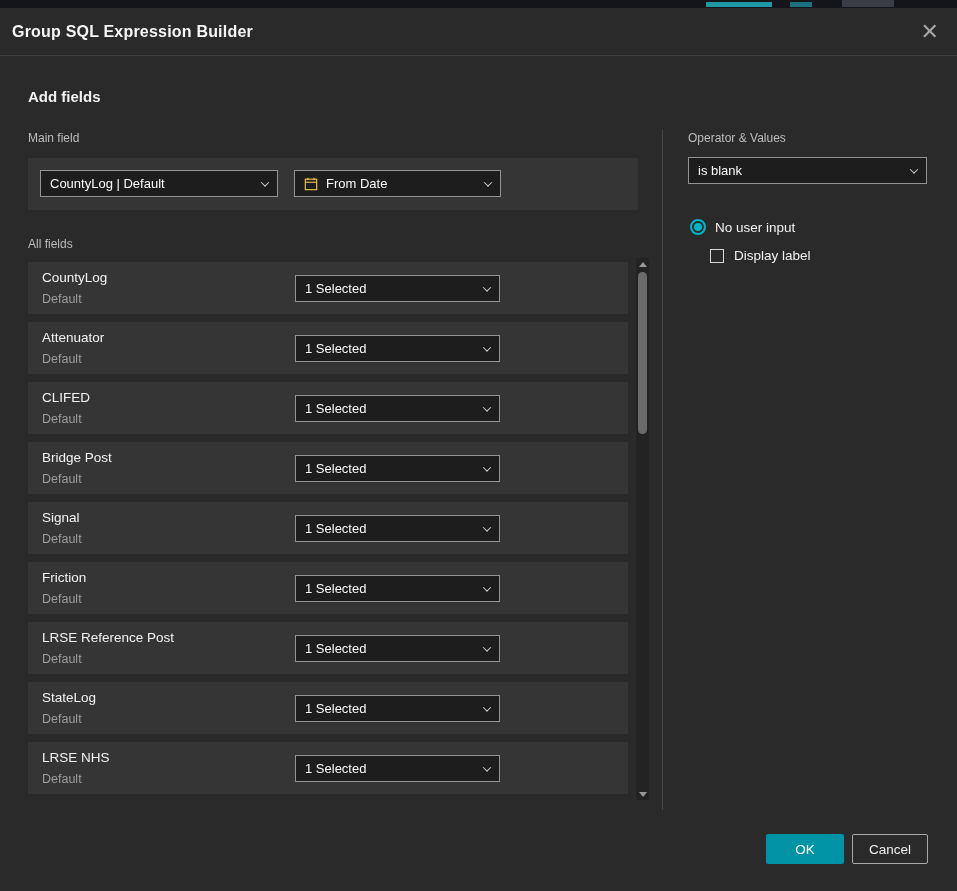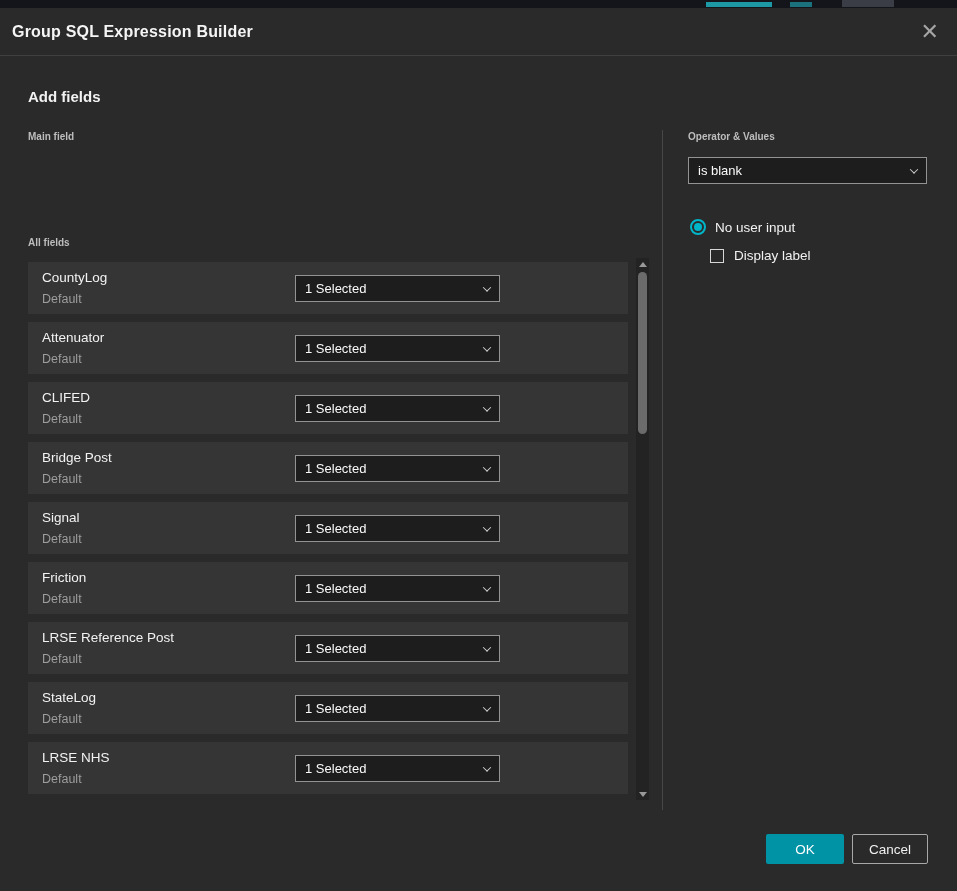--- a/index.html
+++ b/index.html
@@ -32,21 +32,21 @@
   .title { font-size:16px; font-weight:700; letter-spacing:.2px; color:#f5f5f5; }
   .close {
     margin-left:auto; color:#a5a5a5; font-size:22px; line-height:1;
     cursor:pointer; font-weight:400;
   }
 
   .section-heading {
     position:absolute; top:80px; left:28px;
     font-size:15px; font-weight:700; color:#f2f2f2;
   }
-  .sub-label { font-size:10px; font-weight:700; color:#bdbdbd; }
+  .sub-label { font-size:12px; font-weight:400; color:#bdbdbd; }
   #main-field-label { position:absolute; top:123px; left:28px; }
   #all-fields-label { position:absolute; top:229px; left:28px; }
   #op-label { position:absolute; top:123px; left:688px; }
 
   .main-panel {
     position:absolute; top:150px; left:28px; width:610px; height:52px;
     background:#353535;
   }
 
   .dropdown {
@@ -120,20 +120,38 @@
 
   <div class="header">
     <div class="title">Group SQL Expression Builder</div>
     <div class="close">✕</div>
   </div>
 
   <div class="section-heading">Add fields</div>
 
   <div class="sub-label" id="main-field-label">Main field</div>
 
+  <div class="main-panel">
+    <div class="dropdown dd-source">
+      <span>CountyLog | Default</span>
+      <span class="chev"></span>
+    </div>
+    <div class="dropdown dd-field">
+      <span class="cal-icon">
+        <svg width="14" height="14" viewBox="0 0 16 16" fill="none" stroke="var(--calendar-icon,#eec24f)" stroke-width="1.3">
+          <rect x="1.5" y="2.5" width="13" height="12"></rect>
+          <line x1="1.5" y1="6" x2="14.5" y2="6"></line>
+          <line x1="4.5" y1="0.8" x2="4.5" y2="3.8"></line>
+          <line x1="11.5" y1="0.8" x2="11.5" y2="3.8"></line>
+        </svg>
+      </span>
+      <span>From Date</span>
+      <span class="chev"></span>
+    </div>
+  </div>
 
   <div class="sub-label" id="all-fields-label">All fields</div>
 
   <div class="list">
     <div class="row">
       <div class="row-name">CountyLog</div>
       <div class="row-sub">Default</div>
       <div class="dropdown row-dd">
         <span>1 Selected</span>
         <span class="chev"></span>

